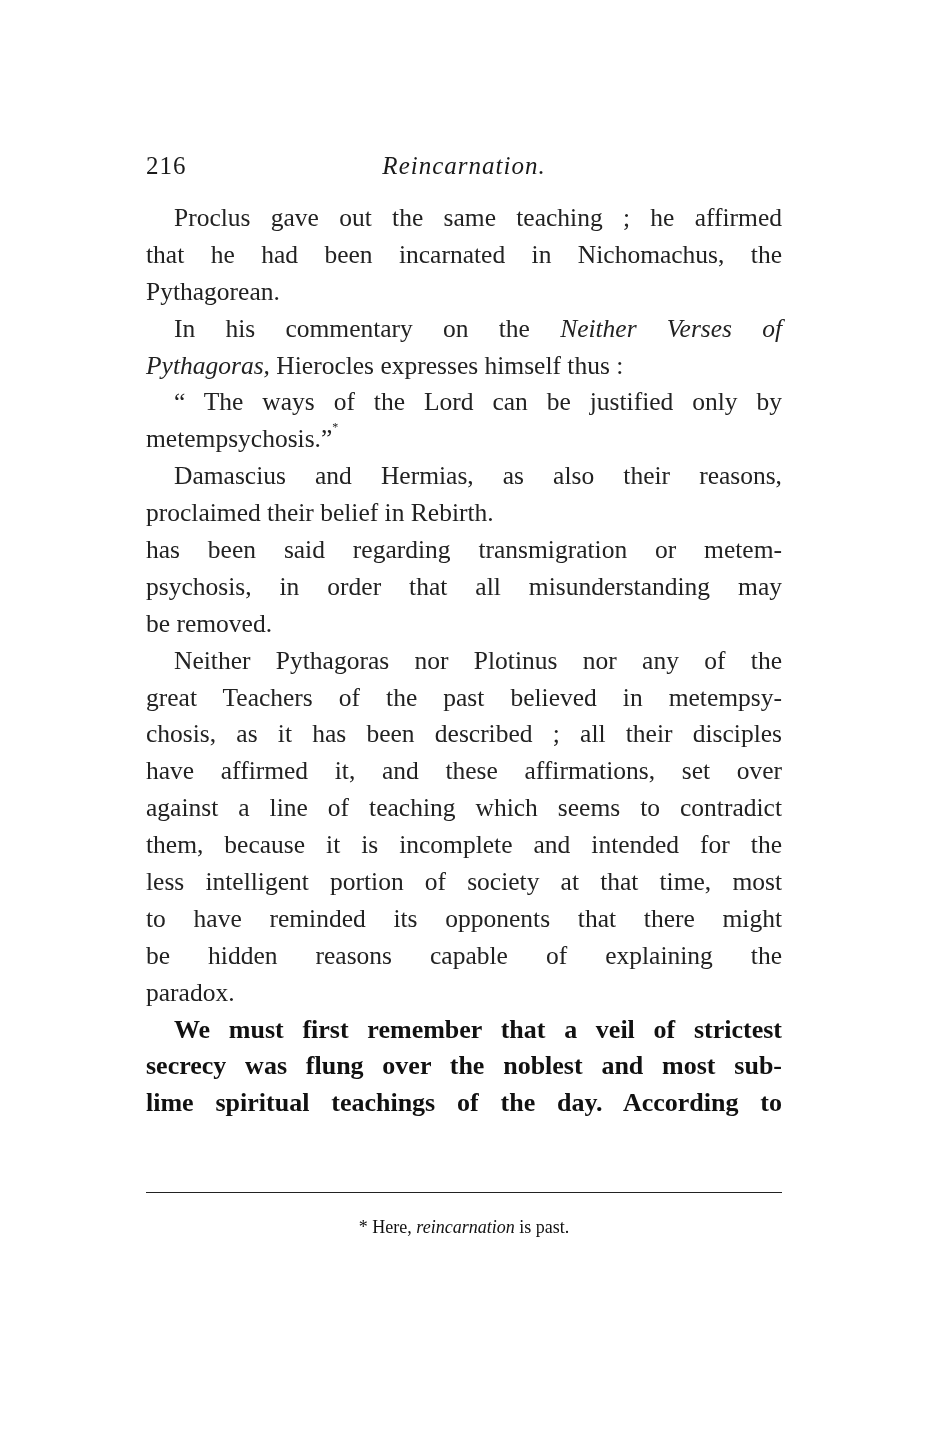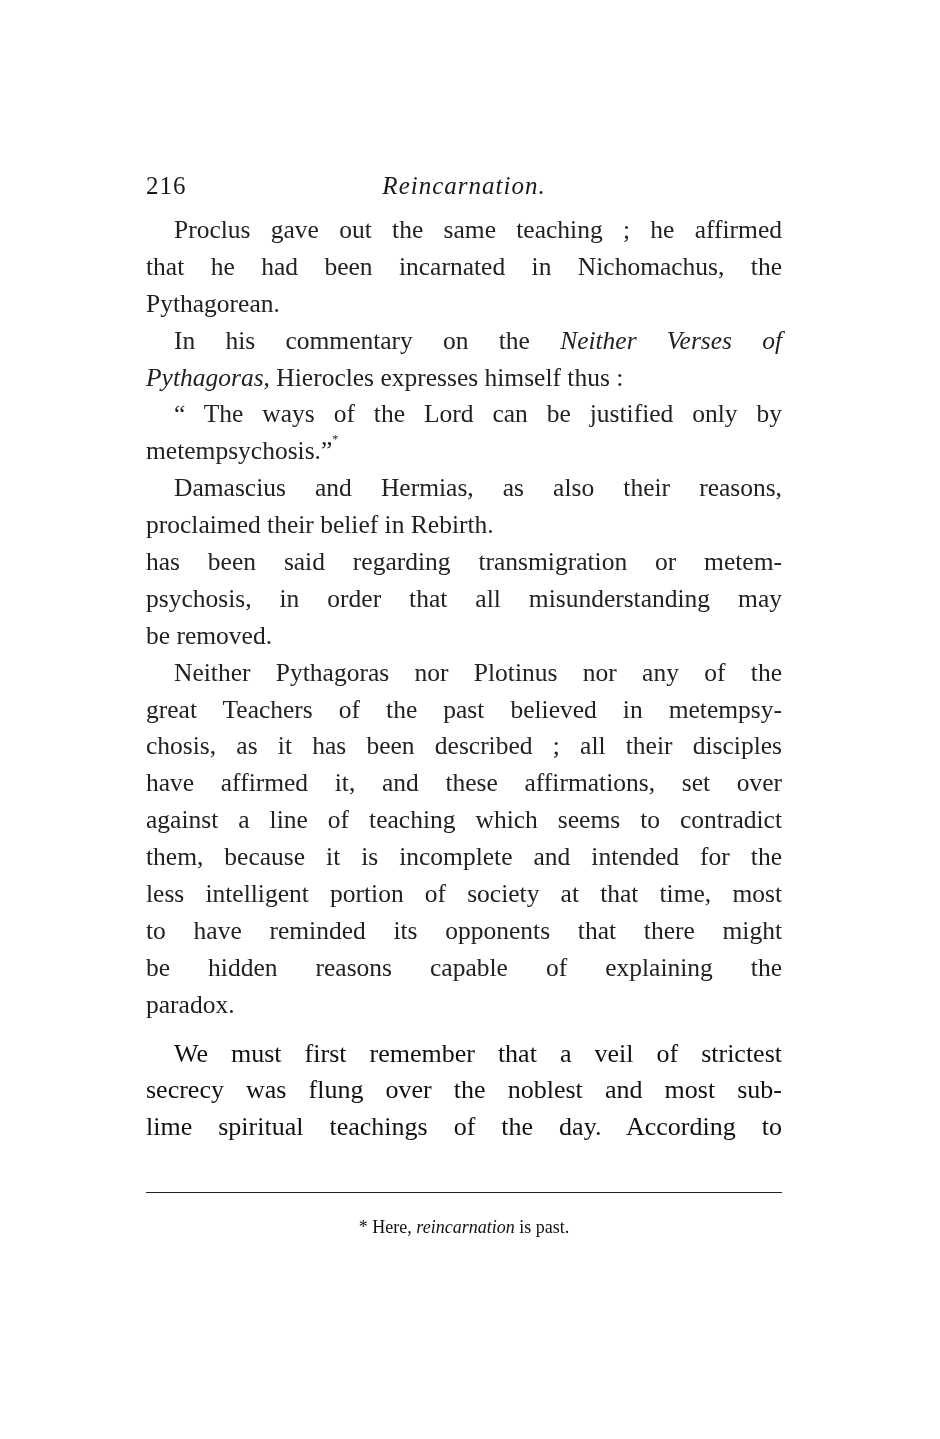--- a/index.html
+++ b/index.html
@@ -11,21 +11,21 @@
       width: 940px;
       height: 1439px;
       position: relative;
       overflow: hidden;
       font-family: "Liberation Serif", "DejaVu Serif", serif;
       color: #1a1a1a;
     }
     .page {
       position: absolute;
       left: 146px;
-      top: 172px;
+      top: 152px;
       width: 636px;
     }
     .running-head {
       position: relative;
       height: 40px;
       font-size: 25px;
     }
     .running-head .folio {
       position: absolute;
       left: 0;
@@ -35,21 +35,21 @@
     .running-head .title {
       position: absolute;
       left: 0;
       right: 0;
       top: 0;
       text-align: center;
       font-style: italic;
       letter-spacing: 1px;
     }
     .body-text {
-      margin-top: 0;
+      margin-top: 8px;
       font-size: 25.5px;
       color: #222;
     }
     .line {
       display: block;
       height: 36.9px;
       line-height: 36.9px;
       text-align: justify;
       text-align-last: justify;
       white-space: nowrap;
@@ -135,21 +135,21 @@
       <span class="line">have affirmed it, and these affirmations, set over</span>
       <span class="line">against a line of teaching which seems to contradict</span>
       <span class="line">them, because it is incomplete and intended for the</span>
       <span class="line">less intelligent portion of society at that time, most</span>
       <span class="line">to have reminded its opponents that there might</span>
       <span class="line">be hidden reasons capable of explaining the</span>
       <span class="line last">paradox.</span>
     </div>
   </div>
 
-  <div class="body-text modern" style="margin-top:12px;">
+  <div class="body-text modern" style="margin-top:0;font-weight:bold;">
 
     <div>
       <span class="line indent">We must first remember that a veil of strictest</span>
       <span class="line">secrecy was flung over the noblest and most sub-</span>
       <span class="line">lime spiritual teachings of the day. According to</span>
     </div>
   </div>
 </div>
 
 <div class="rule"></div>

